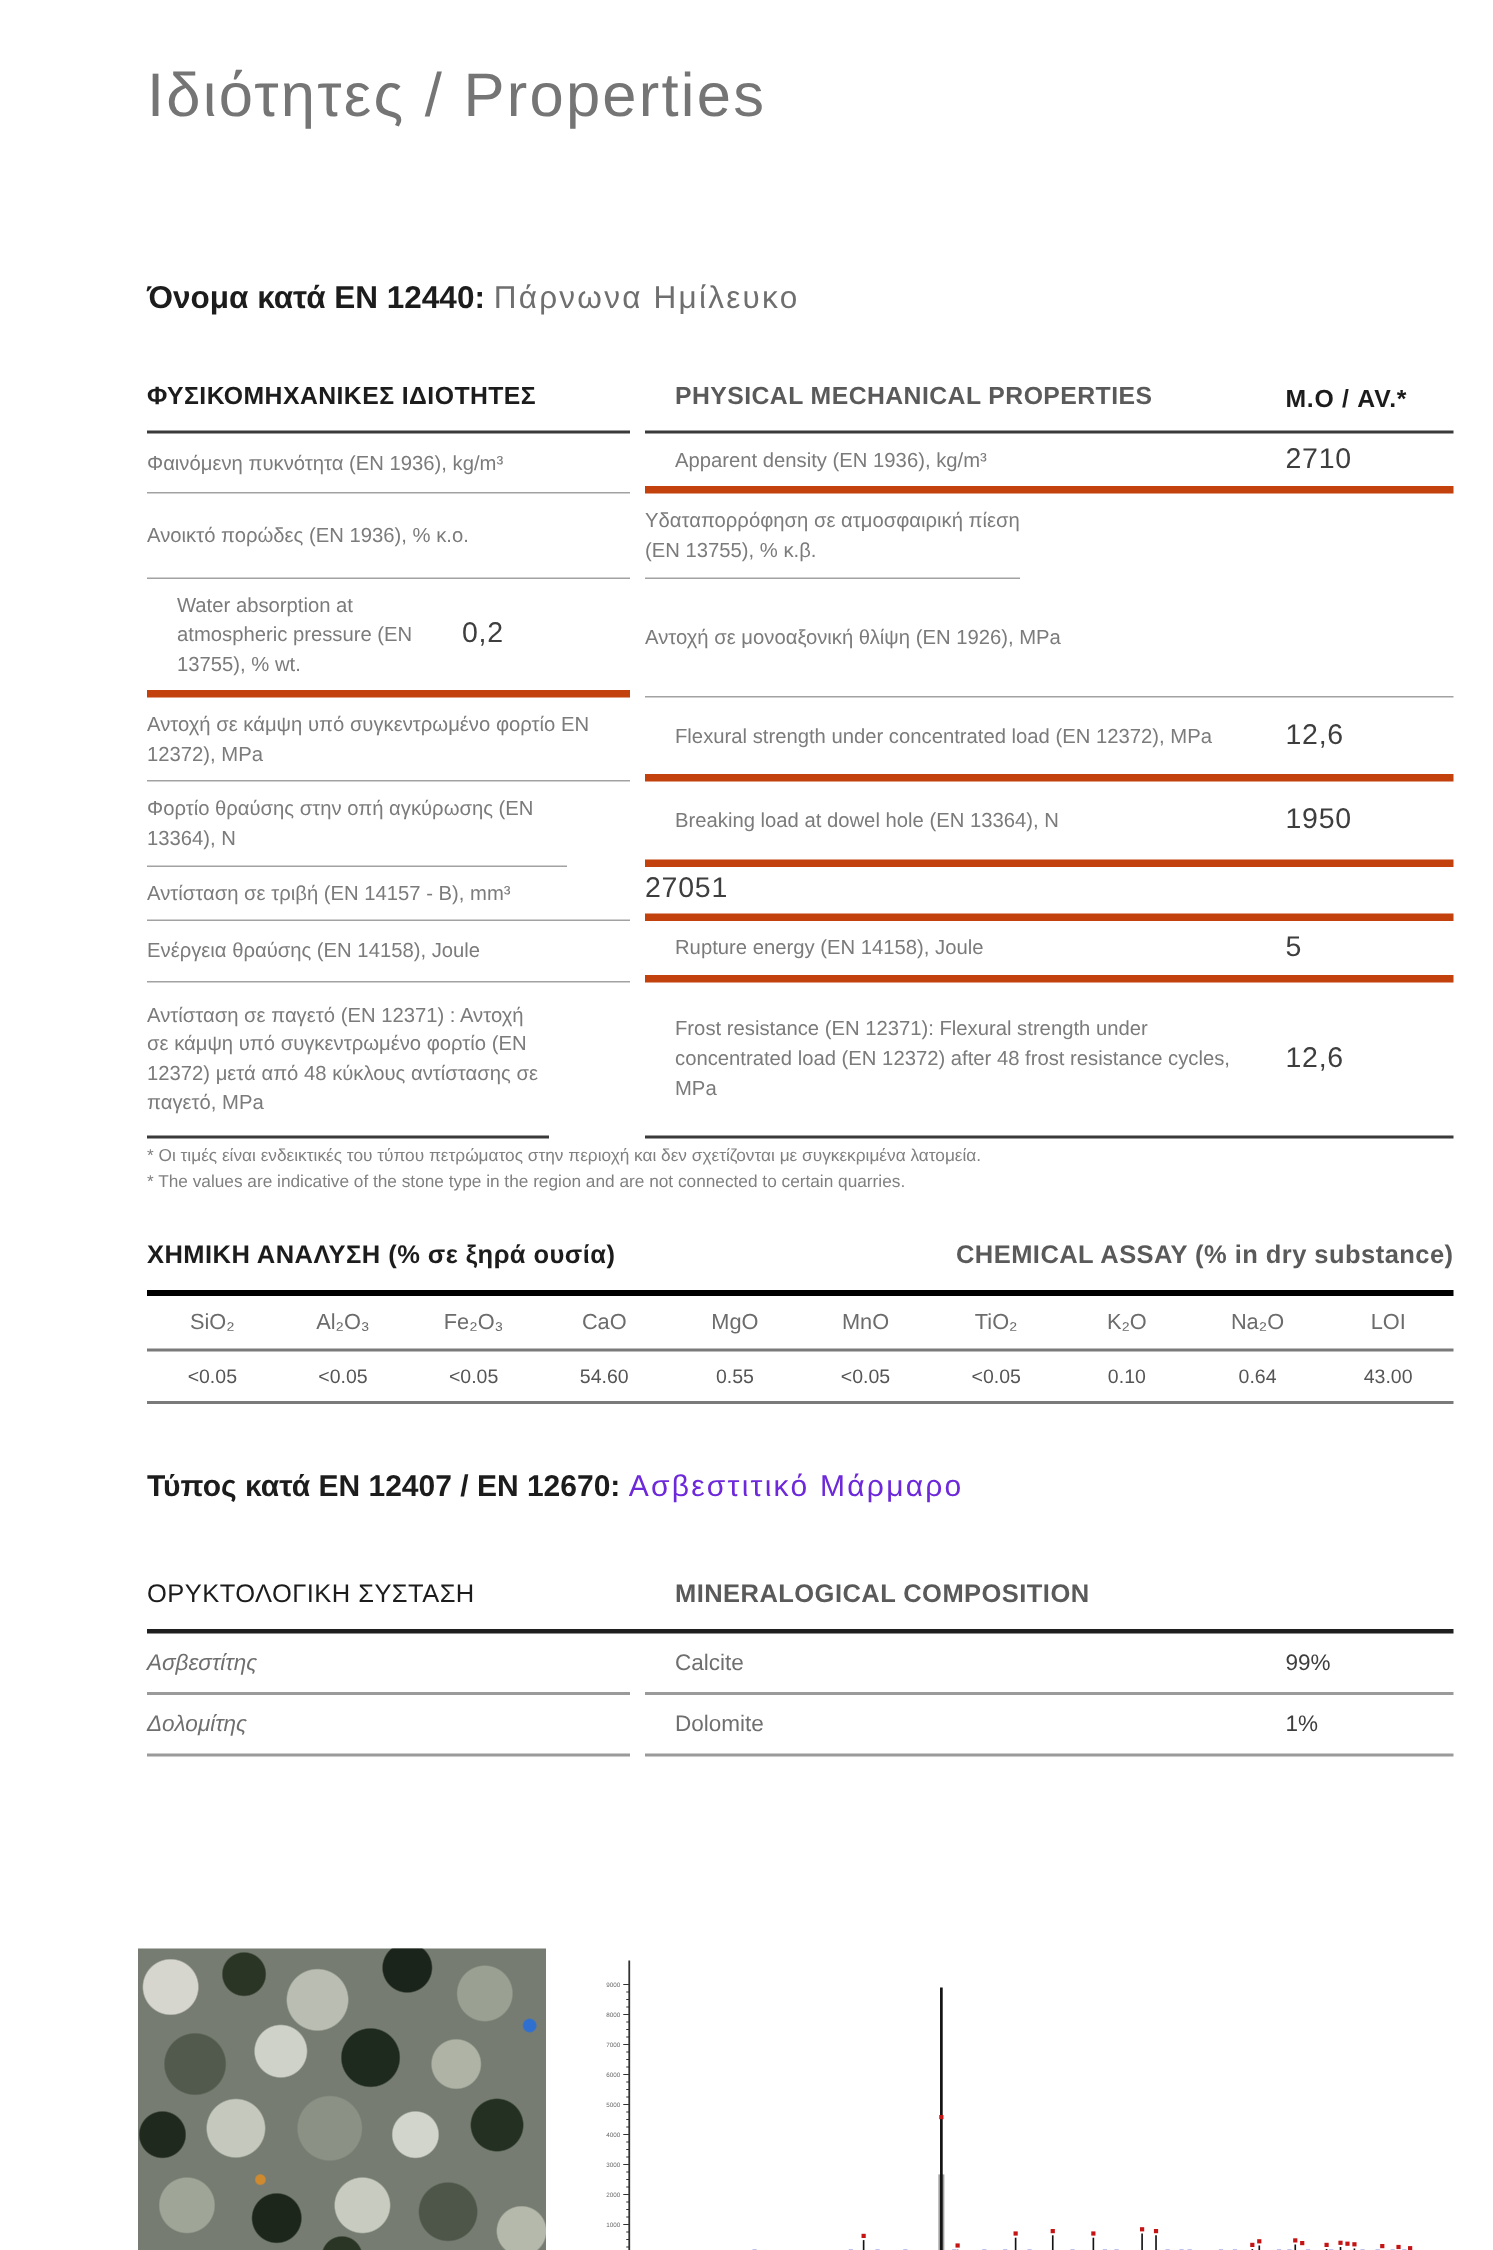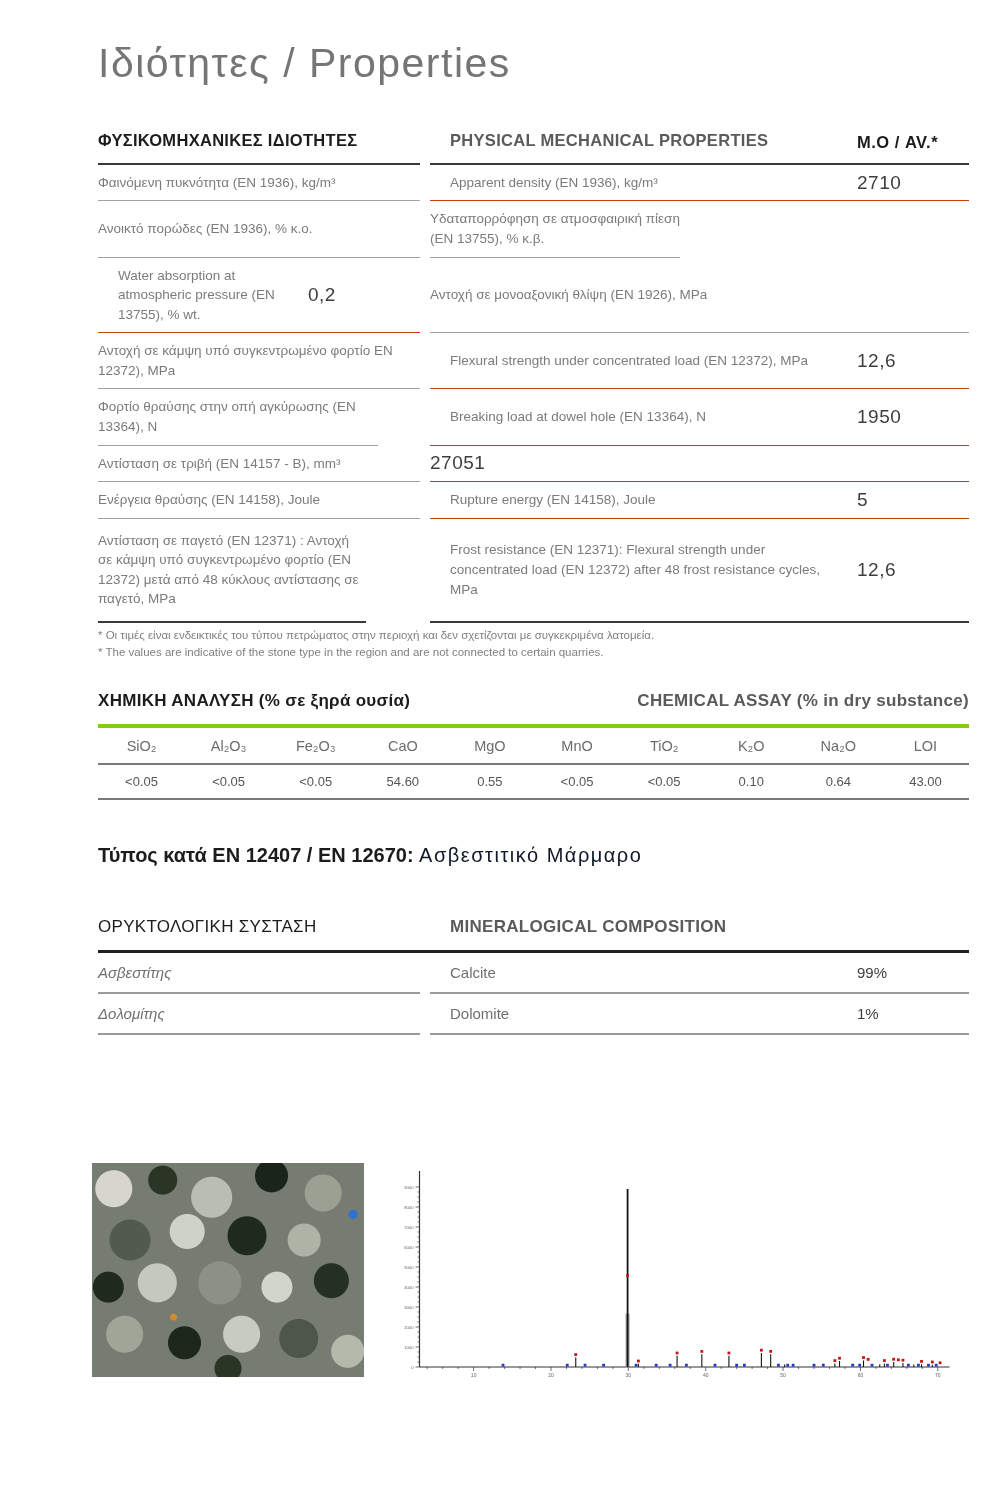--- a/index.html
+++ b/index.html
@@ -12,42 +12,42 @@
     font-size:41px;font-weight:400;color:#757575;letter-spacing:1.5px;margin:0;
   }
   .name-line{margin:100px 0 0 0;font-size:21px;}
   .name-line .lab{font-weight:bold;color:#1c1c1c;}
   .name-line .val{color:#6f6f6f;letter-spacing:1.5px;}
 
   
   .ptable{margin-top:36px;display:grid;grid-template-columns:322px 1fr;column-gap:10px;}
   .pg{border-bottom:1px solid #a2a2a2;padding:8px 0;font-size:13.5px;line-height:1.45;
       display:flex;align-items:center;color:#7b7b7b;}
-  .pr{border-bottom:1px solid #c2410c;display:flex;align-items:center;}
+  .pr{border-bottom:5px solid #c2410c;display:flex;align-items:center;}
   .pen{flex:1;padding:8px 0 8px 20px;font-size:13.5px;line-height:1.45;color:#7b7b7b;}
   .pval{width:112px;font-size:19px;color:#3e3e3e;letter-spacing:.5px;}
 
   .footnotes{margin-top:4px;font-size:11.5px;color:#808080;line-height:1.5;}
 
   
   .chem{margin-top:30px;}
   .chem-head{display:flex;justify-content:space-between;align-items:baseline;}
   .chem-head .gr{font-size:17px;font-weight:bold;color:#1c1c1c;letter-spacing:.3px;}
   .chem-head .en{font-size:17px;font-weight:bold;color:#5a5a5a;letter-spacing:.3px;}
-  .ctable{margin-top:13px;border-top:4px solid #84cc16;}
+  .ctable{margin-top:13px;border-top:4px solid #000000;}
   .crow{display:grid;grid-template-columns:repeat(10,1fr);}
   .crow.head{border-bottom:2px solid #7a7a7a;padding:10px 0 9px 0;}
   .crow.vals{border-bottom:2px solid #7a7a7a;padding:9px 0;}
   .ccell{text-align:center;font-size:14.5px;color:#6c6c6c;}
   .crow.vals .ccell{font-size:13px;color:#555;}
 
   
   .type-line{margin-top:44px;font-size:20px;}
   .type-line .lab{font-weight:bold;color:#1c1c1c;}
-  .type-line .val{color:#0f172a;letter-spacing:1.5px;}
+  .type-line .val{color:#6d28d9;letter-spacing:1.5px;}
 
   
   .mineral{margin-top:50px;}
   .mhead{display:grid;grid-template-columns:322px 1fr;column-gap:10px;padding-bottom:13px;}
   .mhead .gr{font-size:17px;font-weight:normal;color:#1c1c1c;letter-spacing:.3px;}
   .mhead .en{font-size:17px;font-weight:bold;color:#5a5a5a;letter-spacing:.3px;padding-left:20px;}
   .mbody{border-top:3px solid #1f1f1f;display:grid;grid-template-columns:322px 1fr;column-gap:10px;}
   .mg{border-bottom:2px solid #9a9a9a;padding:11px 0;font-size:15px;color:#6f6f6f;display:flex;align-items:center;font-style:italic;}
   .mr{border-bottom:2px solid #9a9a9a;display:flex;align-items:center;}
   .men{flex:1;padding:11px 0 11px 20px;font-size:15px;color:#6f6f6f;}
@@ -86,20 +86,24 @@
   .chart-wrap{flex:1;margin-left:14px;}
   .chart-wrap svg{display:block;width:100%;height:236px;}
 </style>
 </head>
 <body>
 
 <div class="page">
 
   <h1 class="title">Ιδιότητες / Properties</h1>
 
+  <p class="name-line">
+    <span class="lab">Όνομα κατά EN 12440:</span>
+    <span class="val">Πάρνωνα Ημίλευκο</span>
+  </p>
 
   <div class="ptable">
     <div class="pg ph-x" style="border-bottom:2px solid #3a3a3a;font-size:16.5px;font-weight:bold;color:#1c1c1c;letter-spacing:.3px;padding:6px 0 10px 0;">ΦΥΣΙΚΟΜΗΧΑΝΙΚΕΣ ΙΔΙΟΤΗΤΕΣ</div>
     <div class="pr ph-y" style="border-bottom:2px solid #3a3a3a;">
       <div class="pen" style="font-size:16.5px;font-weight:bold;color:#5a5a5a;letter-spacing:.3px;padding:6px 0 10px 20px;">PHYSICAL MECHANICAL PROPERTIES</div>
       <div class="pval" style="font-size:16.5px;font-weight:bold;color:#1c1c1c;">Μ.Ο / AV.*</div>
     </div>
 
     <div class="pg">Φαινόμενη πυκνότητα (EN 1936), kg/m³</div>
     <div class="pr">

